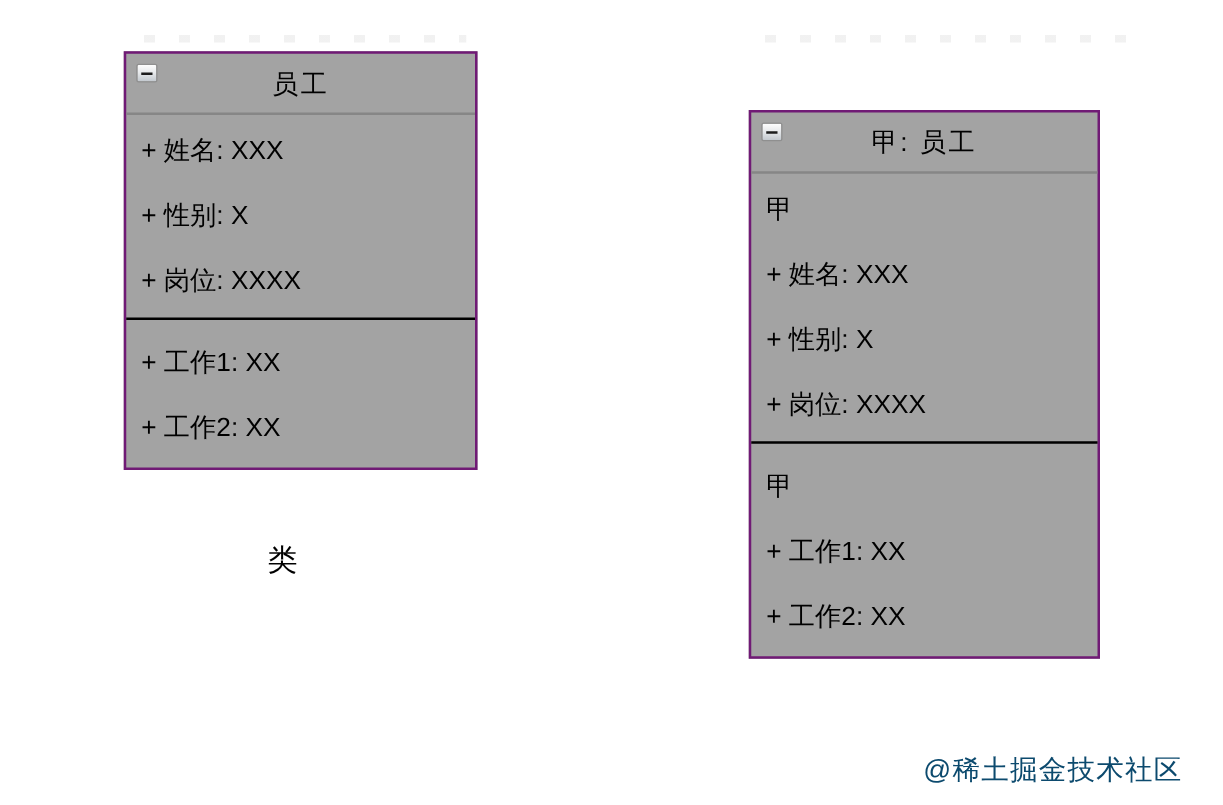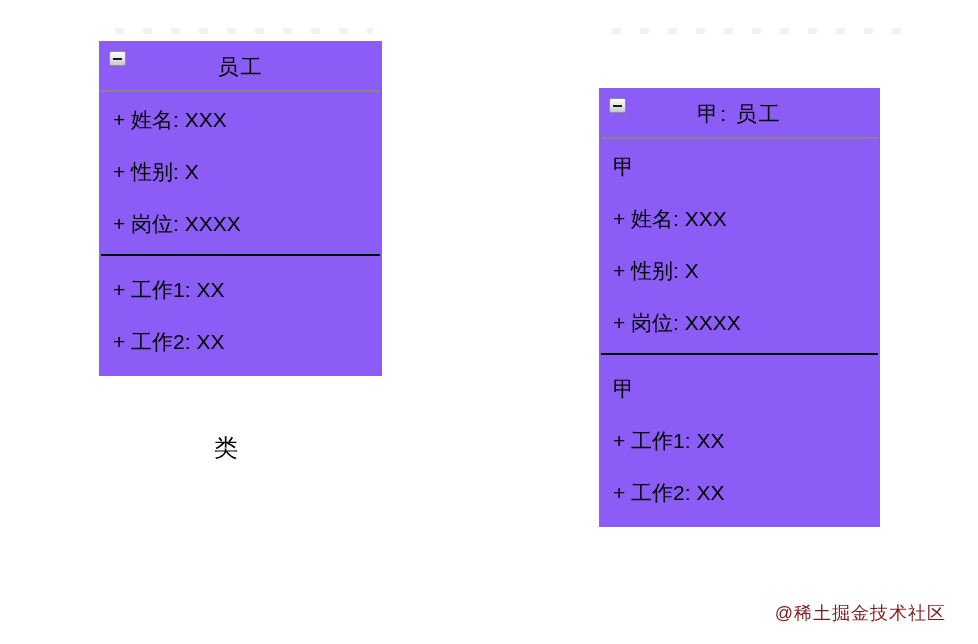--- a/index.html
+++ b/index.html
@@ -20,22 +20,22 @@
     background: repeating-linear-gradient(90deg,
       #eeeeee 0px, #eeeeee 9px,
       transparent 9px, transparent 28px);
     opacity: 0.8;
   }
   .dash-left  { left: 115px; top: 28px; width: 258px; }
   .dash-right { left: 612px; top: 28px; width: 290px; }
 
   .uml-box {
     position: absolute;
-    background: #8b5cf6;
-    border: 2px solid #8b5cf6;
+    background: #a3a3a3;
+    border: 2px solid #701a75;
   }
   .box-class  { left: 99px;  top: 41px; width: 283px; }
   .box-object { left: 599px; top: 41px; width: 281px; margin-top: 47px; }
 
   .box-header {
     position: relative;
     height: 49px;
     border-bottom: 2px solid #868686;
     display: flex;
     align-items: center;
@@ -88,22 +88,22 @@
     text-align: center;
     white-space: nowrap;
   }
   .caption-class  { left: 160px; top: 432px; width: 132px; }
   .caption-object { left: 680px; top: 570px; width: 130px; }
 
   .watermark {
     position: absolute;
     right: 32px;
     top: 601px;
-    font-size: 18px;
-    color: #7f1d1d;
+    font-size: 22px;
+    color: #0c4a6e;
     letter-spacing: 1px;
     white-space: nowrap;
   }
 </style>
 </head>
 <body>
 
 <div class="canvas">
 
   <div class="dash-strip dash-left"></div>

